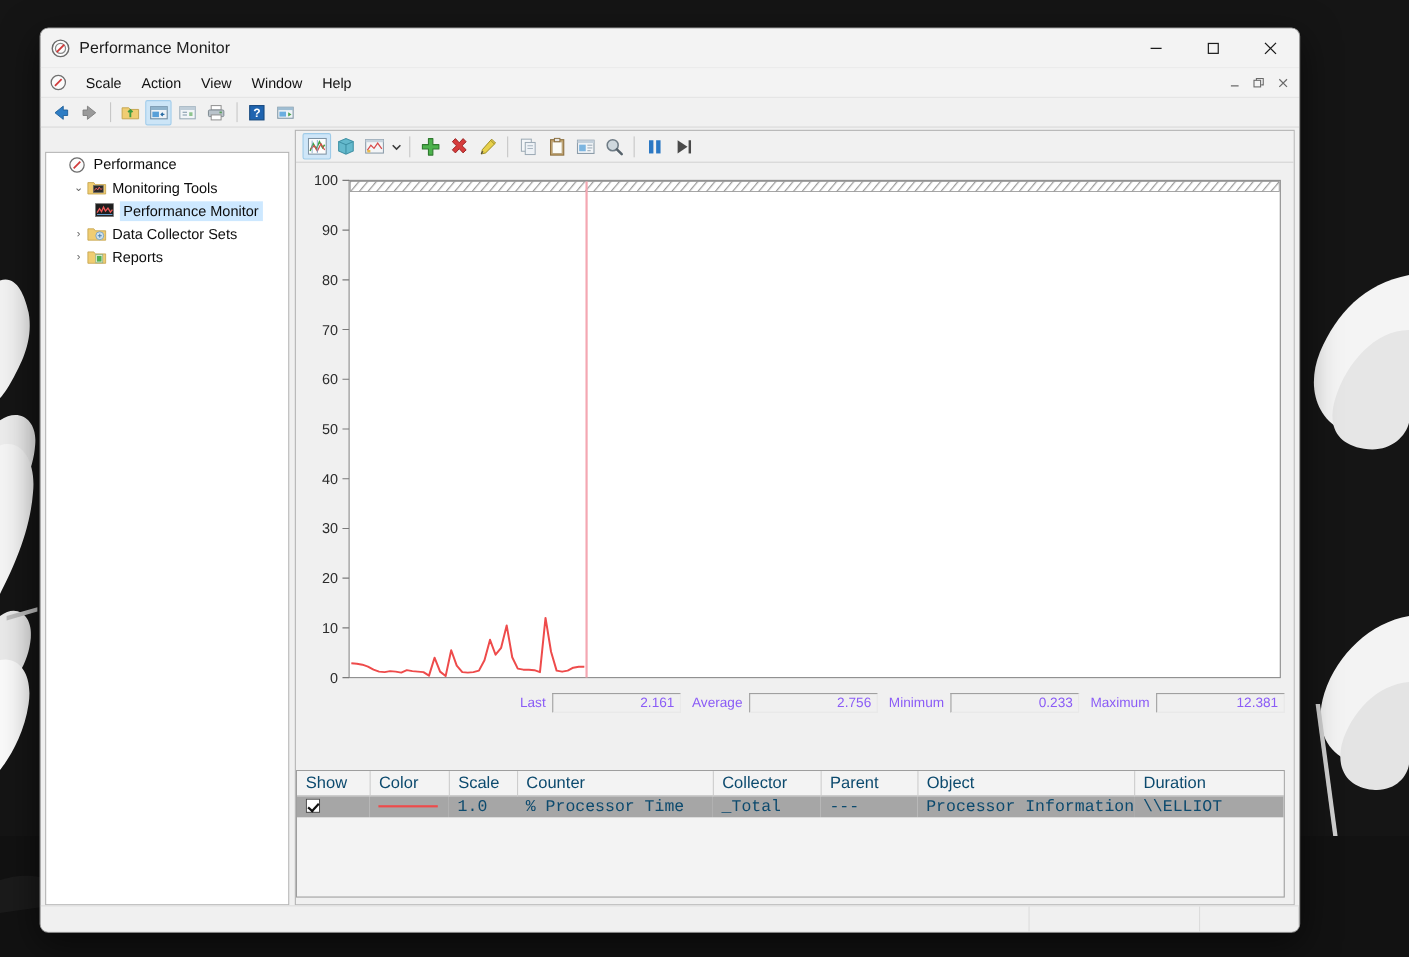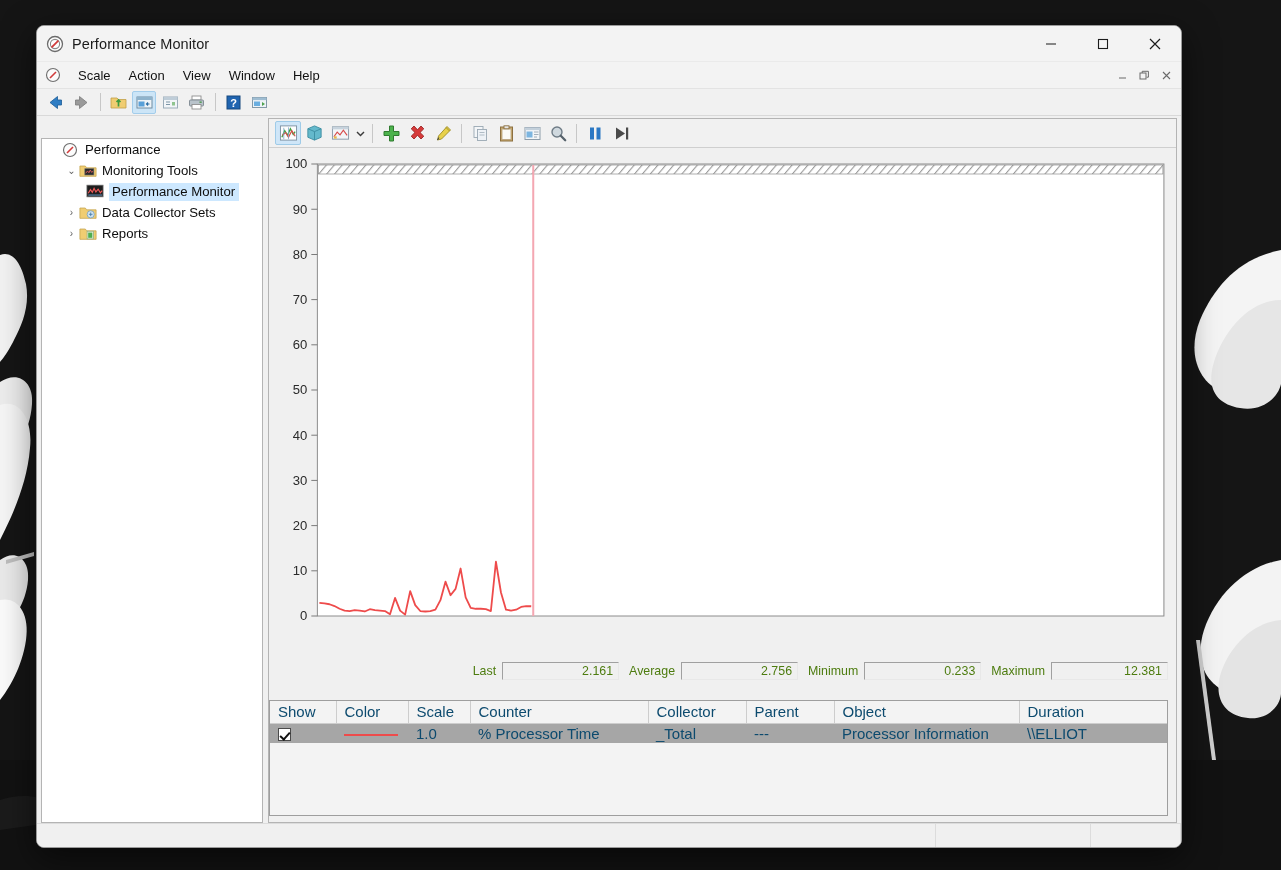--- a/index.html
+++ b/index.html
@@ -159,22 +159,22 @@
     position: relative;
     padding: 4px 8px 0 8px;
   }
   .graph-svg-wrap { position:absolute; left:0; right:0; top:0; height:480px; }
   .graph-svg-wrap svg { display:block; width:100%; height:100%; }
 
   
   .stats {
     position: absolute;
     left: 0; right: 8px;
-    top: 514px;
-    font-size: 12.4px; color:#4d7c0f;
+    top: 482px;
+    font-size: 12.4px; color:#8b5cf6;
   }
   .stats-row { display:flex; align-items:center; justify-content:flex-end; margin-bottom:4px; }
   .stat-label { padding: 0 6px 0 10px; white-space:nowrap; }
   .stat-box {
     height: 18px; width: 117px;
     background:#f0f0f0;
     border-top:1px solid #a0a0a0; border-left:1px solid #a0a0a0;
     border-right:1px solid #e8e8e8; border-bottom:1px solid #e8e8e8;
     text-align:right; padding-right:5px; line-height:17px;
     font-size:12.4px;
@@ -193,20 +193,21 @@
     height:22px; padding: 0 0 0 8px;
     background:#f3f3f3;
     border-right:1px solid #cdcdcd;
     border-bottom:1px solid #cdcdcd;
   }
   .legend-table th:last-child { border-right:none; }
   .legend-table td {
     height:20px; padding:0 0 0 8px;
     background:#a6a6a6;
     white-space:nowrap;
+    font-family:Liberation Mono, monospace;
   }
   .legend-table tr.sel td { background:#a6a6a6; }
   .legend-chk {
     width:13px; height:13px; background:#fff;
     border:1px solid #4a4a4a; display:inline-block;
     position:relative; vertical-align:middle;
   }
   .legend-chk:after {
     content:""; position:absolute; left:3px; top:1px;
     width:4px; height:8px; border:solid #111;

